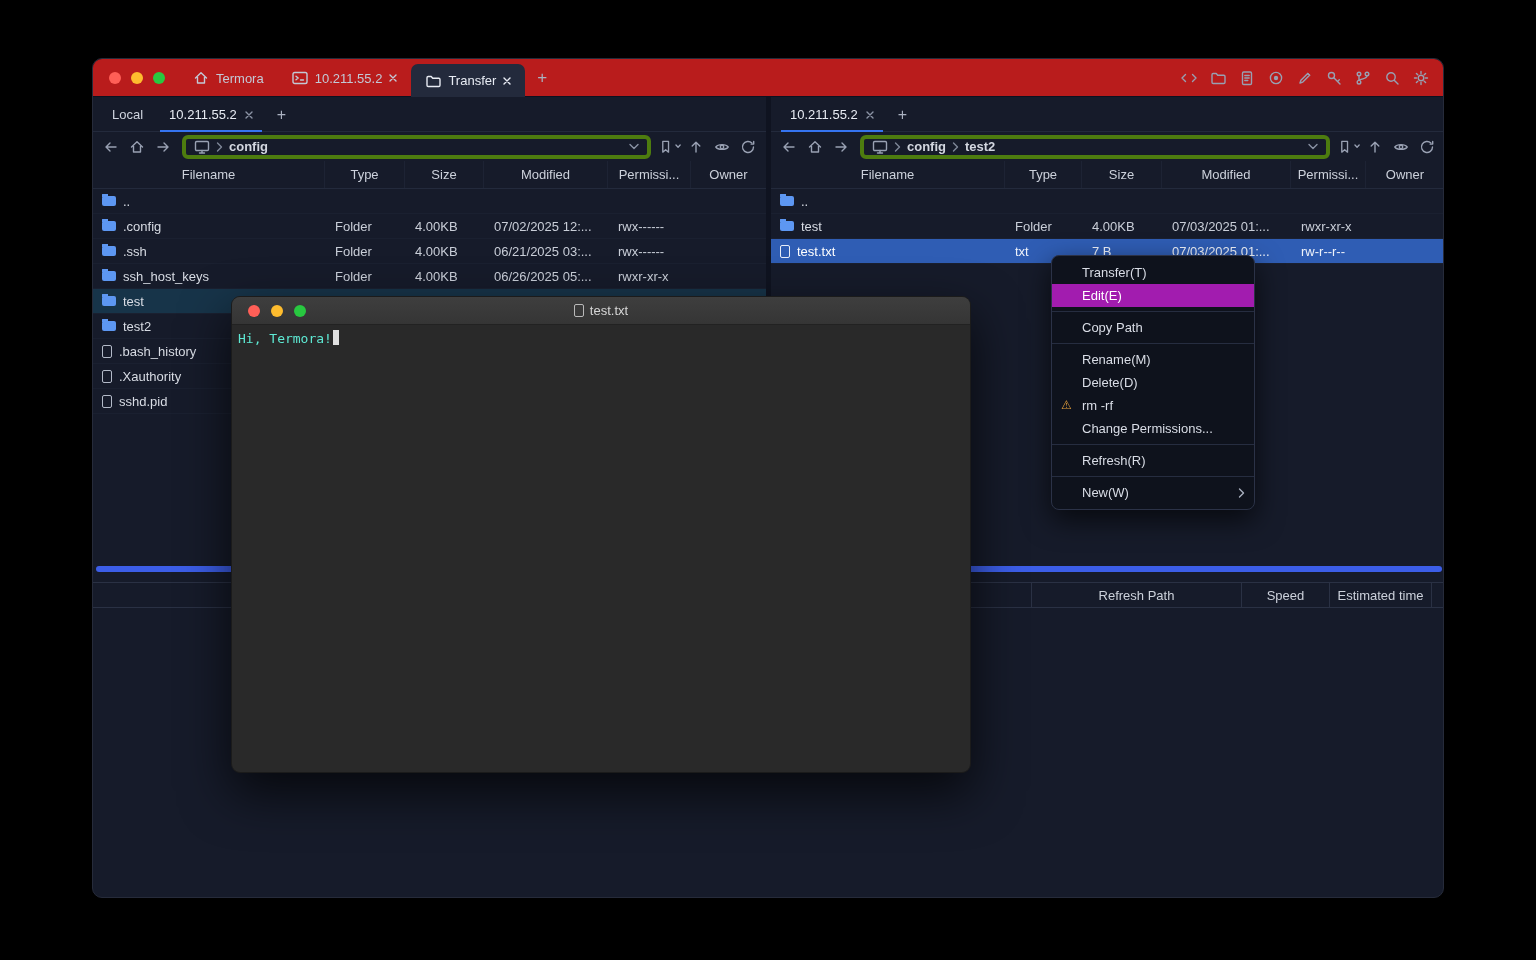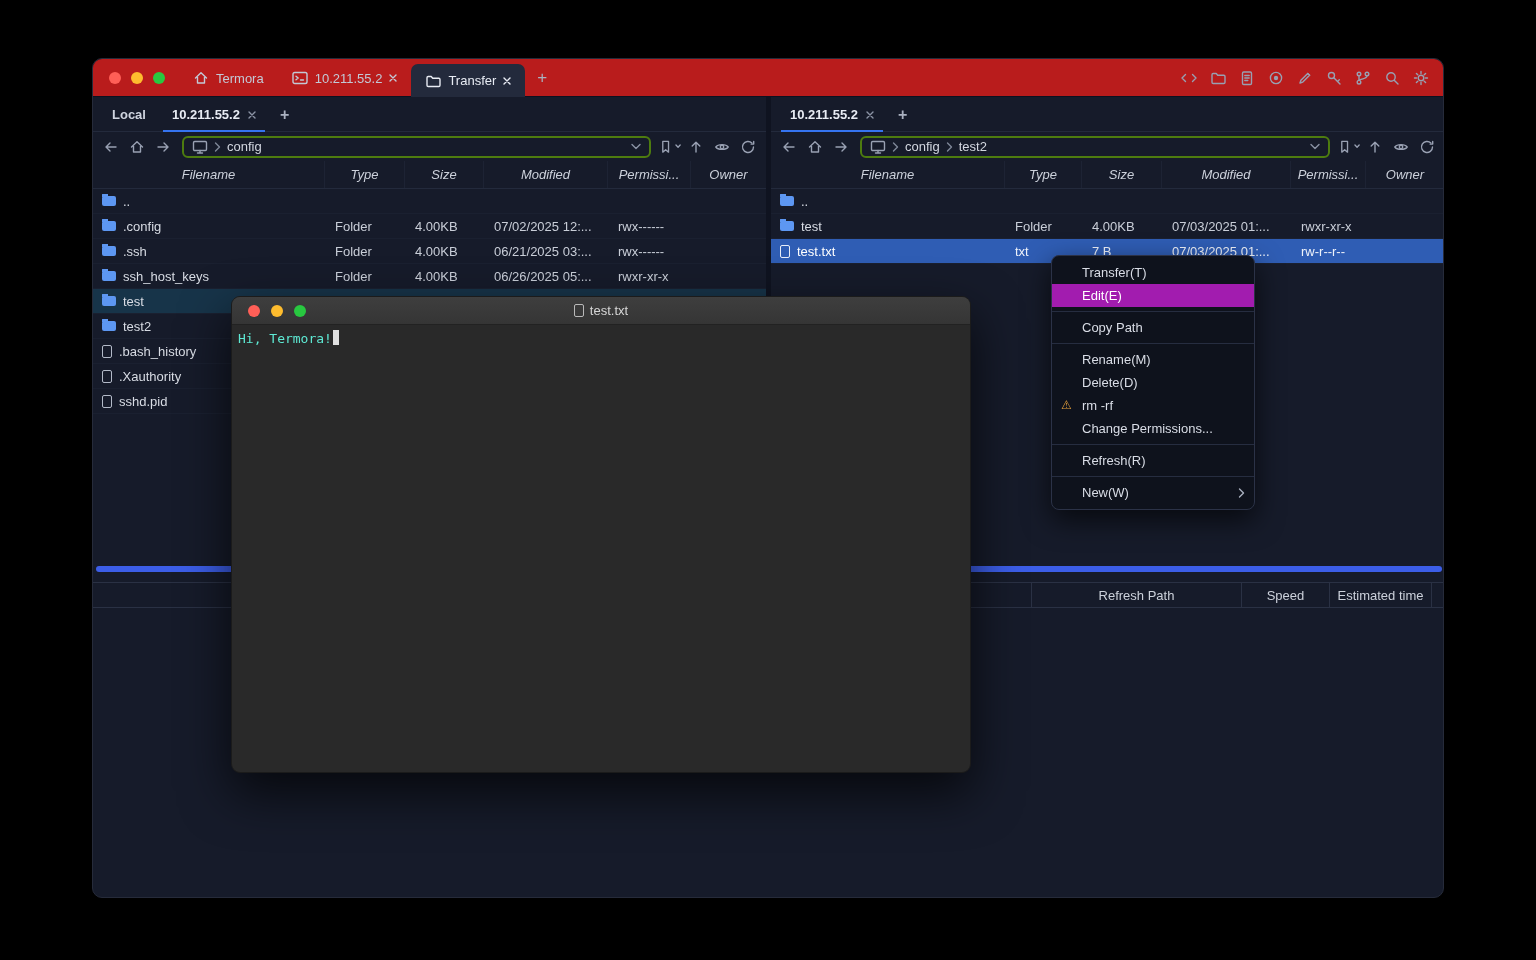--- a/index.html
+++ b/index.html
@@ -16,38 +16,38 @@
   .tl.red{background:#ff5f57}.tl.yellow{background:#febc2e}.tl.green{background:#28c840}
   .main-tabs { position:absolute; left:86px; top:0; height:38px; display:flex; align-items:flex-end; }
   .mtab { height:38px; display:flex; align-items:center; gap:7px; padding:0 14px; font-size:13px; color:#c3c9d6; }
   .mtab.active { height:33px; background:#232a3c; border-radius:7px 7px 0 0; color:#e8ecf4; }
   .mtab-plus { height:38px; display:flex; align-items:center; padding:0 12px; color:#aab1c0; font-size:17px; }
   .toolbar { position:absolute; right:10px; top:0; height:38px; display:flex; align-items:center; gap:4px; }
   .tbi { width:25px; height:25px; display:flex; align-items:center; justify-content:center; color:#98a0b2; border-radius:4px; }
   svg.ic { display:block; fill:none; stroke:currentColor; stroke-width:1.4; stroke-linecap:round; stroke-linejoin:round; }
 
   
-  .ptabs { position:absolute; left:0; top:38px; width:100%; height:35px; border-bottom:1px solid #232a3c;font-weight:bold; }
+  .ptabs { position:absolute; left:0; top:38px; width:100%; height:35px; border-bottom:1px solid #232a3c; }
   .ptab-group { position:absolute; top:0; height:35px; display:flex; align-items:stretch; }
   .ptab { position:relative; display:flex; align-items:center; gap:8px; padding:0 13px; font-size:13px; color:#cfd4df; }
   .ptab.active { color:#e8ecf4; }
   .ptab.active::after { content:""; position:absolute; left:4px; right:4px; bottom:0; height:2px; background:#3574f0; }
   .ptab-plus { display:flex; align-items:center; padding:0 11px; color:#aab1c0; font-size:16px; }
 
   
   .nav { position:absolute; top:73px; height:29px; display:flex; align-items:center; gap:2px; padding:0 6px; }
   .nbtn { width:24px; height:22px; display:flex; align-items:center; justify-content:center; color:#99a1b3; border-radius:4px; }
-  .pathfield { flex:1; height:22px; margin:0 5px; border:2px solid #4d7c0f; border-radius:6px; display:flex; align-items:center; gap:6px; padding:8px 8px; font-size:13px; color:#d3d7e0; }
+  .pathfield { flex:1; height:22px; margin:0 5px; border:4px solid #4d7c0f; border-radius:6px; display:flex; align-items:center; gap:6px; padding:8px 8px; font-size:13px; color:#d3d7e0;font-weight:bold; }
   .pathsep { display:flex; color:#7f8798; }
   .pf-end { margin-left:auto; display:flex; color:#8a92a4; }
   .bm { display:flex; align-items:center; gap:2px; }
 
   
   .thead { position:absolute; top:102px; height:28px; display:grid; border-bottom:1px solid #232a3c; font-size:13px; color:#ccd1db; }
-  .thead > div { display:flex; align-items:center; justify-content:center; border-right:1px solid #1d2334;font-style:italic; }
+  .thead > div { display:flex; align-items:center; justify-content:center; border-right:1px solid #1d2334; }
   .thead > div:last-child { border-right:none; }
   .cols-l { grid-template-columns:232px 80px 79px 124px 83px 75px; }
   .cols-r { grid-template-columns:234px 77px 80px 129px 75px 78px; }
   .tbody { position:absolute; top:130px; }
   .trow { height:25px; display:grid; align-items:center; font-size:13px; color:#c9ced8; border-bottom:1px solid #1a2030; }
   .trow .name { display:flex; align-items:center; gap:7px; padding-left:9px; color:#d8dce4; white-space:nowrap; overflow:hidden; }
   .trow .c { padding-left:10px; white-space:nowrap; overflow:hidden; }
   .trow.sel-left { background:#173449; }
   .trow.sel-right { background:#2f5db4; color:#eef2fa; }
   .trow.sel-right .name { color:#ffffff; }

